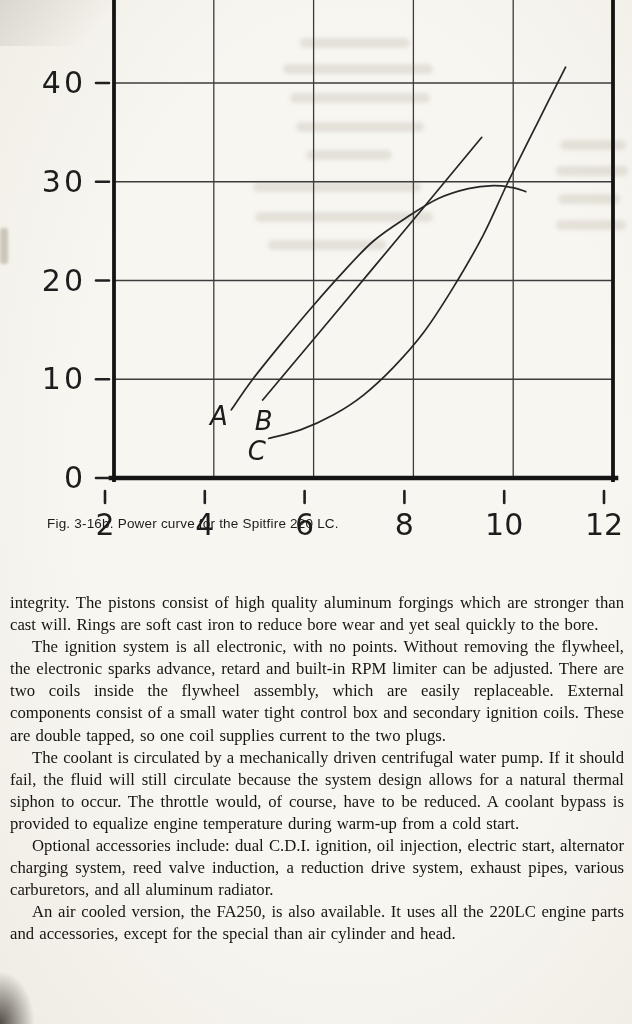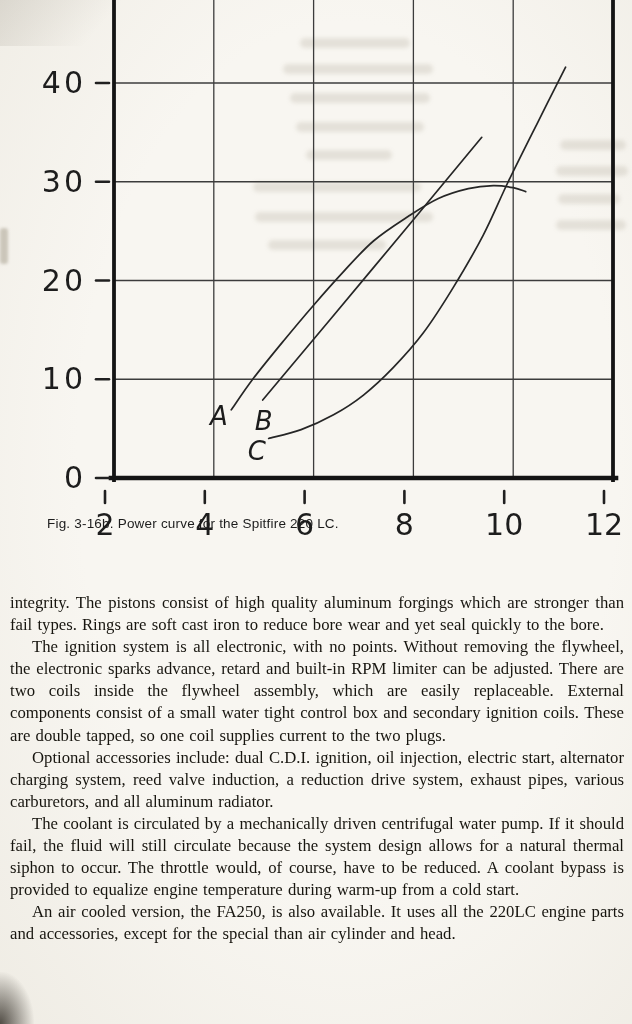--- a/index.html
+++ b/index.html
@@ -126,21 +126,21 @@
         <g>
           <text x="218.78999999999996" y="424.675" class="curvelabel">A</text>
           <text x="263.7" y="430.10625" class="curvelabel">B</text>
           <text x="256.714" y="460.225" class="curvelabel">C</text>
         </g>
       </svg>
     <div class="caption">Fig. 3-16b. Power curve for the Spitfire 220 LC.</div>
   </div>
 
   <div class="text-block">
-    <p class="p-first">integrity. The pistons consist of high quality aluminum forgings which are stronger than fail types. Rings are soft cast iron to reduce bore wear and yet seal quickly to the bore.</p>
+    <p class="p-first">integrity. The pistons consist of high quality aluminum forgings which are stronger than cast will. Rings are soft cast iron to reduce bore wear and yet seal quickly to the bore.</p>
     <p>The ignition system is all electronic, with no points. Without removing the flywheel, the electronic sparks advance, retard and built-in RPM limiter can be adjusted. There are two coils inside the flywheel assembly, which are easily replaceable. External components consist of a small water tight control box and secondary ignition coils. These are double tapped, so one coil supplies current to the two plugs.</p>
+    <p>The coolant is circulated by a mechanically driven centrifugal water pump. If it should fail, the fluid will still circulate because the system design allows for a natural thermal siphon to occur. The throttle would, of course, have to be reduced. A coolant bypass is provided to equalize engine temperature during warm-up from a cold start.</p>
     <p>Optional accessories include: dual C.D.I. ignition, oil injection, electric start, alternator charging system, reed valve induction, a reduction drive system, exhaust pipes, various carburetors, and all aluminum radiator.</p>
-    <p>The coolant is circulated by a mechanically driven centrifugal water pump. If it should fail, the fluid will still circulate because the system design allows for a natural thermal siphon to occur. The throttle would, of course, have to be reduced. A coolant bypass is provided to equalize engine temperature during warm-up from a cold start.</p>
     <p>An air cooled version, the FA250, is also available. It uses all the 220LC engine parts and accessories, except for the special than air cylinder and head.</p>
   </div>
 
   <div class="corner-bl"></div>
 </div>
 
 </body></html>

